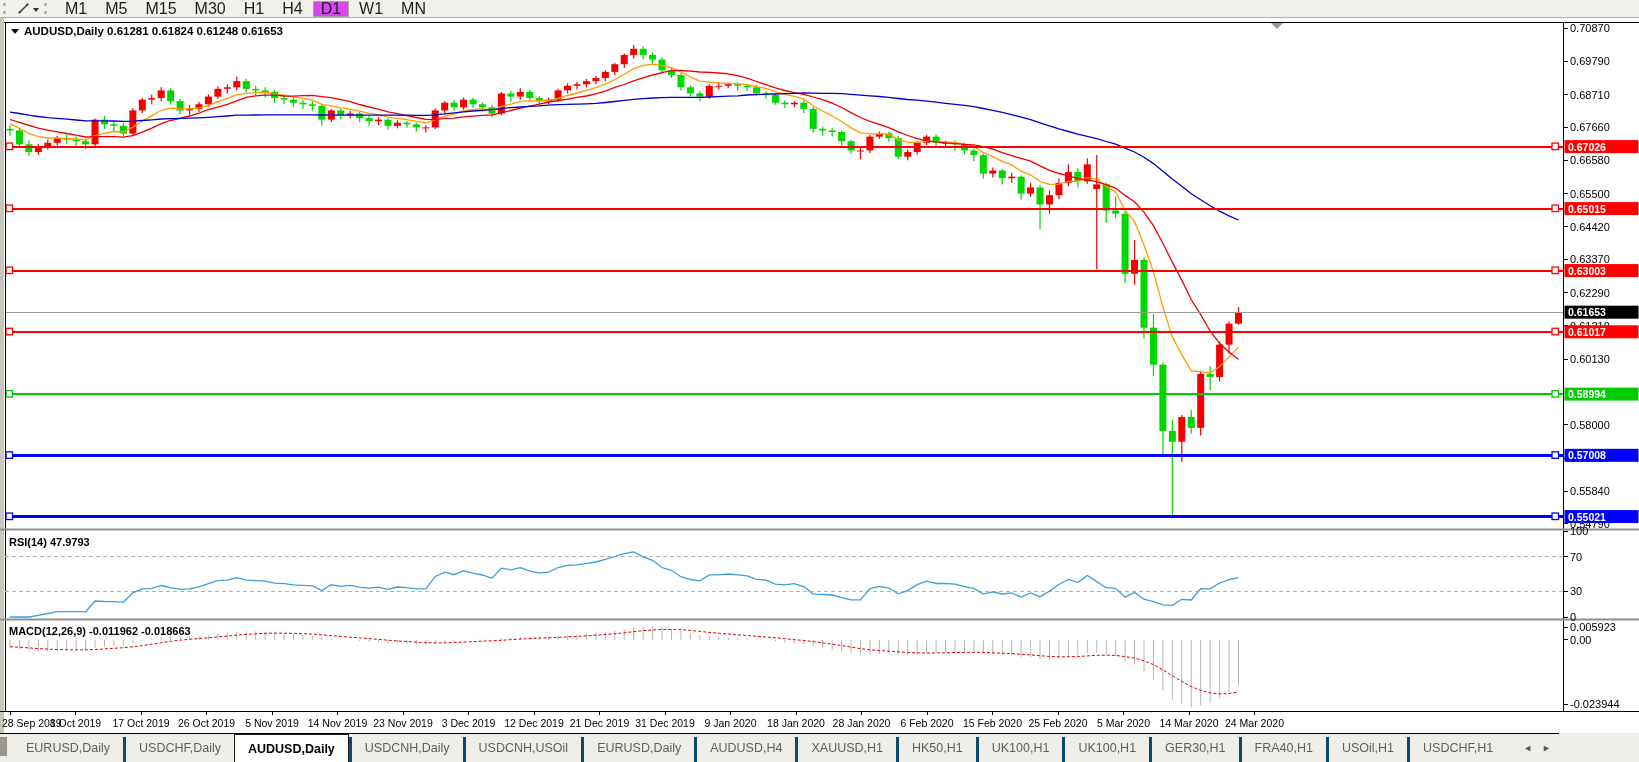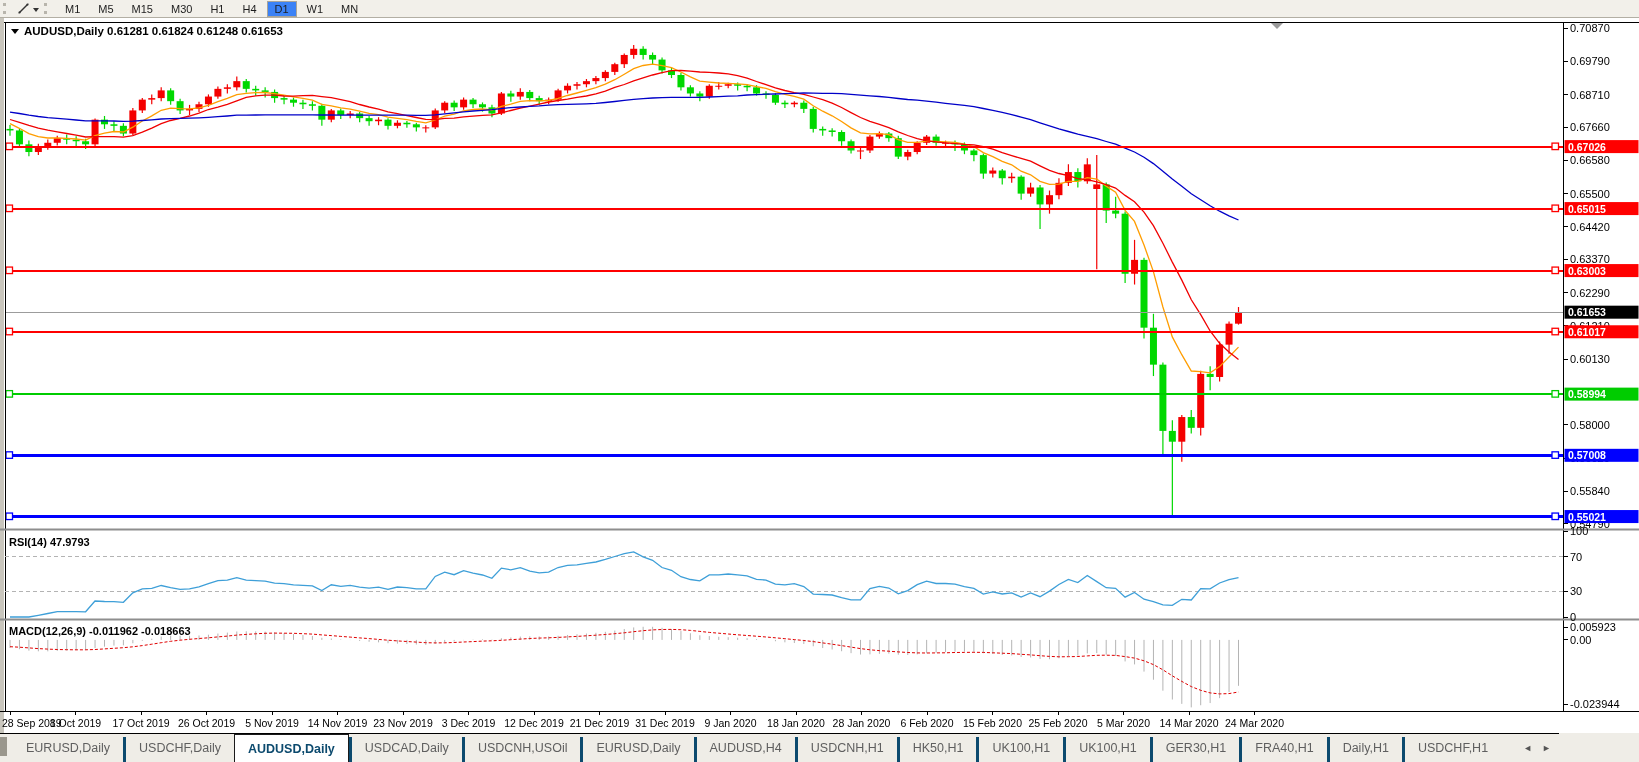--- a/index.html
+++ b/index.html
@@ -7,38 +7,38 @@
   #chart-svg{position:absolute;left:0;top:0;width:1639px;height:762px;}
   #chart-svg text{font-family:"Liberation Sans",sans-serif;}
   .scale-txt{font-size:11px;fill:#000;}
   .badge-txt{font-size:10.5px;font-weight:bold;fill:#fff;}
   .title-txt{font-size:11.5px;font-weight:bold;fill:#000;}
   .ind-txt{font-size:11px;font-weight:bold;fill:#000;}
   .date-txt{font-size:10.5px;fill:#000;}
 
   
   .toolbar{position:absolute;left:0;top:0;width:1639px;height:17px;background:#f2f0ea;
-    border-bottom:1px solid #b3afa4;display:flex;align-items:center;font-size:11px;z-index:5;}
+    border-bottom:1px solid #b3afa4;display:flex;align-items:center;font-size:16px;z-index:5;}
   .grip{width:5px;height:11px;border-left:3px dotted #b8b5ac;margin:0 4px 0 3px;}
   .toolicon{width:16px;height:13px;display:flex;align-items:center;justify-content:center;}
   .caret{width:10px;height:13px;position:relative;}
   .caret::after{content:"";position:absolute;left:2px;top:6px;border-left:3.5px solid transparent;
     border-right:3.5px solid transparent;border-top:4px solid #333;}
   .tfwrap{display:flex;align-items:center;height:17px;}
   .tfbtn{padding:1px 7px;margin:0 1px;color:#1d1d1d;border:1px solid transparent;line-height:12px;}
-  .tfbtn.active{background:#3b82f6;border:1px solid #a9a59a;}
+  .tfbtn.active{background:#d946ef;border:1px solid #a9a59a;}
 
   
   .tabbar{position:absolute;left:0;top:733px;width:1559px;height:29px;background:#efede7;
     border-top:1px solid #000;display:flex;align-items:stretch;padding-top:3px;box-sizing:border-box;z-index:5;}
   .tabstrip-edge{width:7px;height:19px;background:#9a978d;margin-right:6px;}
   .tab{padding:4px 13px 0;font-size:12.5px;color:#5f5f5f;white-space:nowrap;}
   .tab + .tab{border-left:3px solid #0c4a6e;}
   .tab.active{margin-top:-3px;padding-top:7px;background:#fff;border:1px solid #1a1a1a;border-bottom:0;
-    font-weight:bold;color:#0c4a6e;}
+    font-weight:bold;color:#000000;}
   .tabnav{position:absolute;right:8px;top:9px;display:flex;gap:10px;color:#555;font-size:9px;}
   .tabnav span{cursor:default;}
 </style>
 </head>
 <body>
 
 <div class="toolbar">
   <div class="grip"></div>
   <div class="toolicon">
     <svg width="13" height="13" viewBox="0 0 13 13">
@@ -600,30 +600,30 @@
     <text class="ind-txt" x="9" y="546" id="rsi-title">RSI(14) 47.9793</text>
     <text class="ind-txt" x="9" y="635" id="macd-title">MACD(12,26,9) -0.011962 -0.018663</text>
   </svg>
 
 <div class="tabbar">
   <div class="tabstrip-edge"></div>
   <div style="display:flex" id="tabs">
       <div class="tab">EURUSD,Daily</div>
       <div class="tab">USDCHF,Daily</div>
       <div class="tab active">AUDUSD,Daily</div>
-      <div class="tab">USDCAD,Daily</div>
+      <div class="tab">USDCNH,Daily</div>
       <div class="tab">USDCNH,USOil</div>
       <div class="tab">EURUSD,Daily</div>
       <div class="tab">AUDUSD,H4</div>
-      <div class="tab">USDCNH,H1</div>
+      <div class="tab">XAUUSD,H1</div>
       <div class="tab">HK50,H1</div>
       <div class="tab">UK100,H1</div>
       <div class="tab">UK100,H1</div>
       <div class="tab">GER30,H1</div>
       <div class="tab">FRA40,H1</div>
-      <div class="tab">Daily,H1</div>
+      <div class="tab">USOil,H1</div>
       <div class="tab">USDCHF,H1</div>
     </div>
   <div class="tabnav">
     <span id="nav-left">◄</span>
     <span id="nav-right">►</span>
   </div>
 </div>
 
 </body></html>

